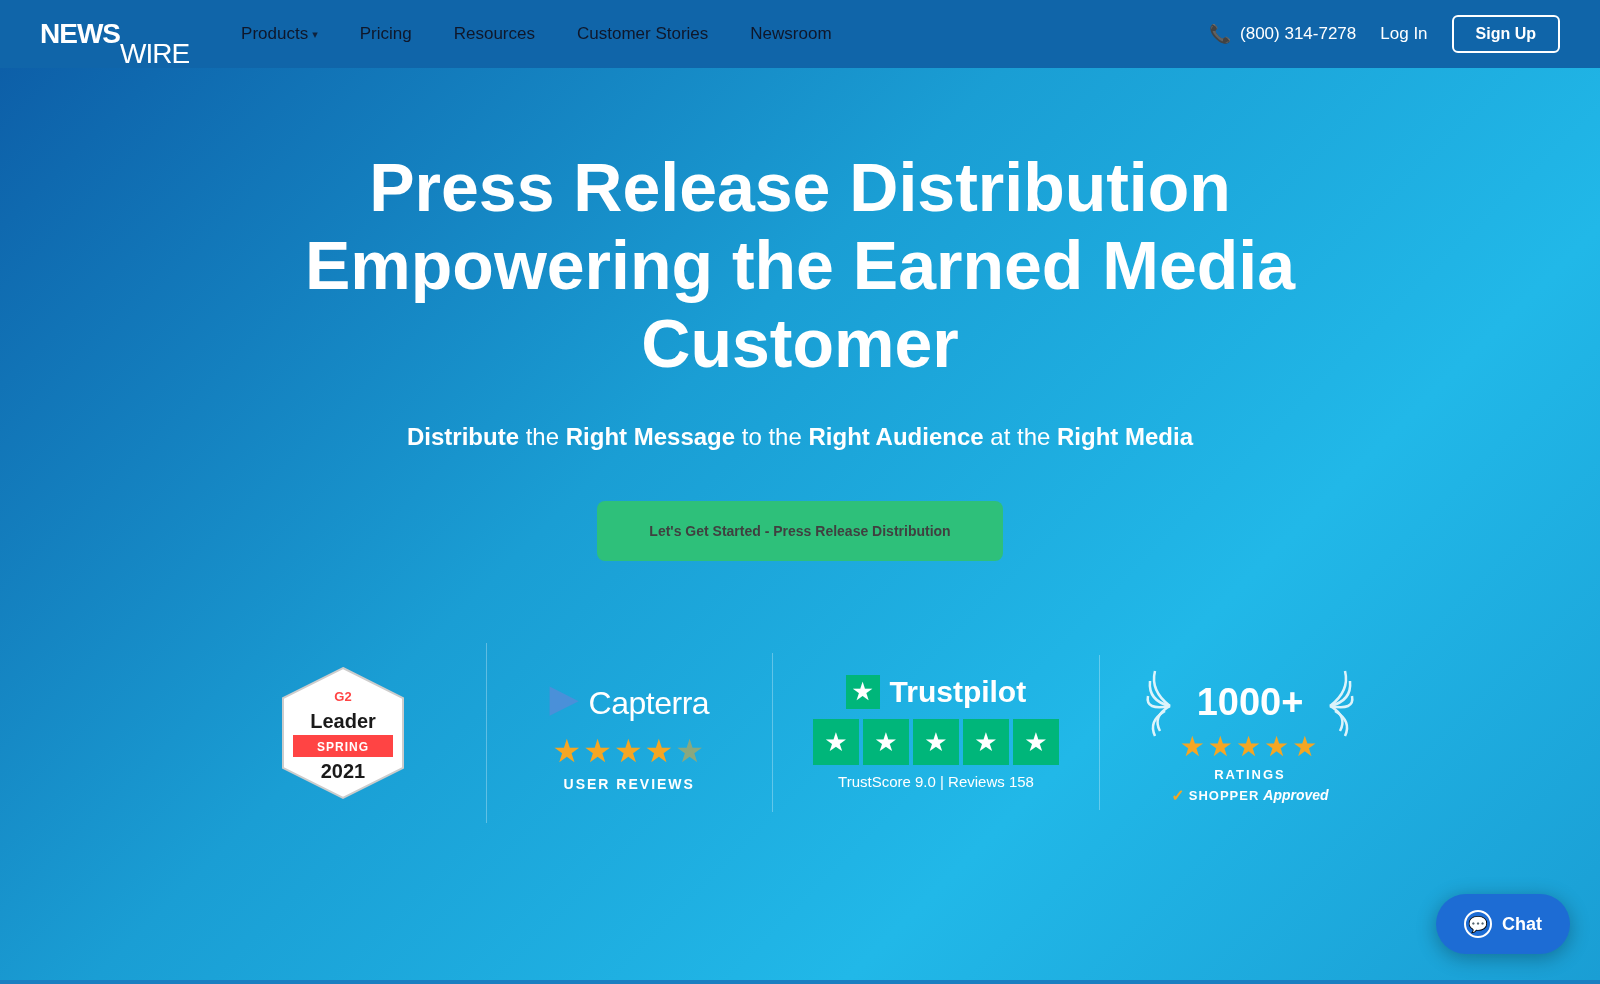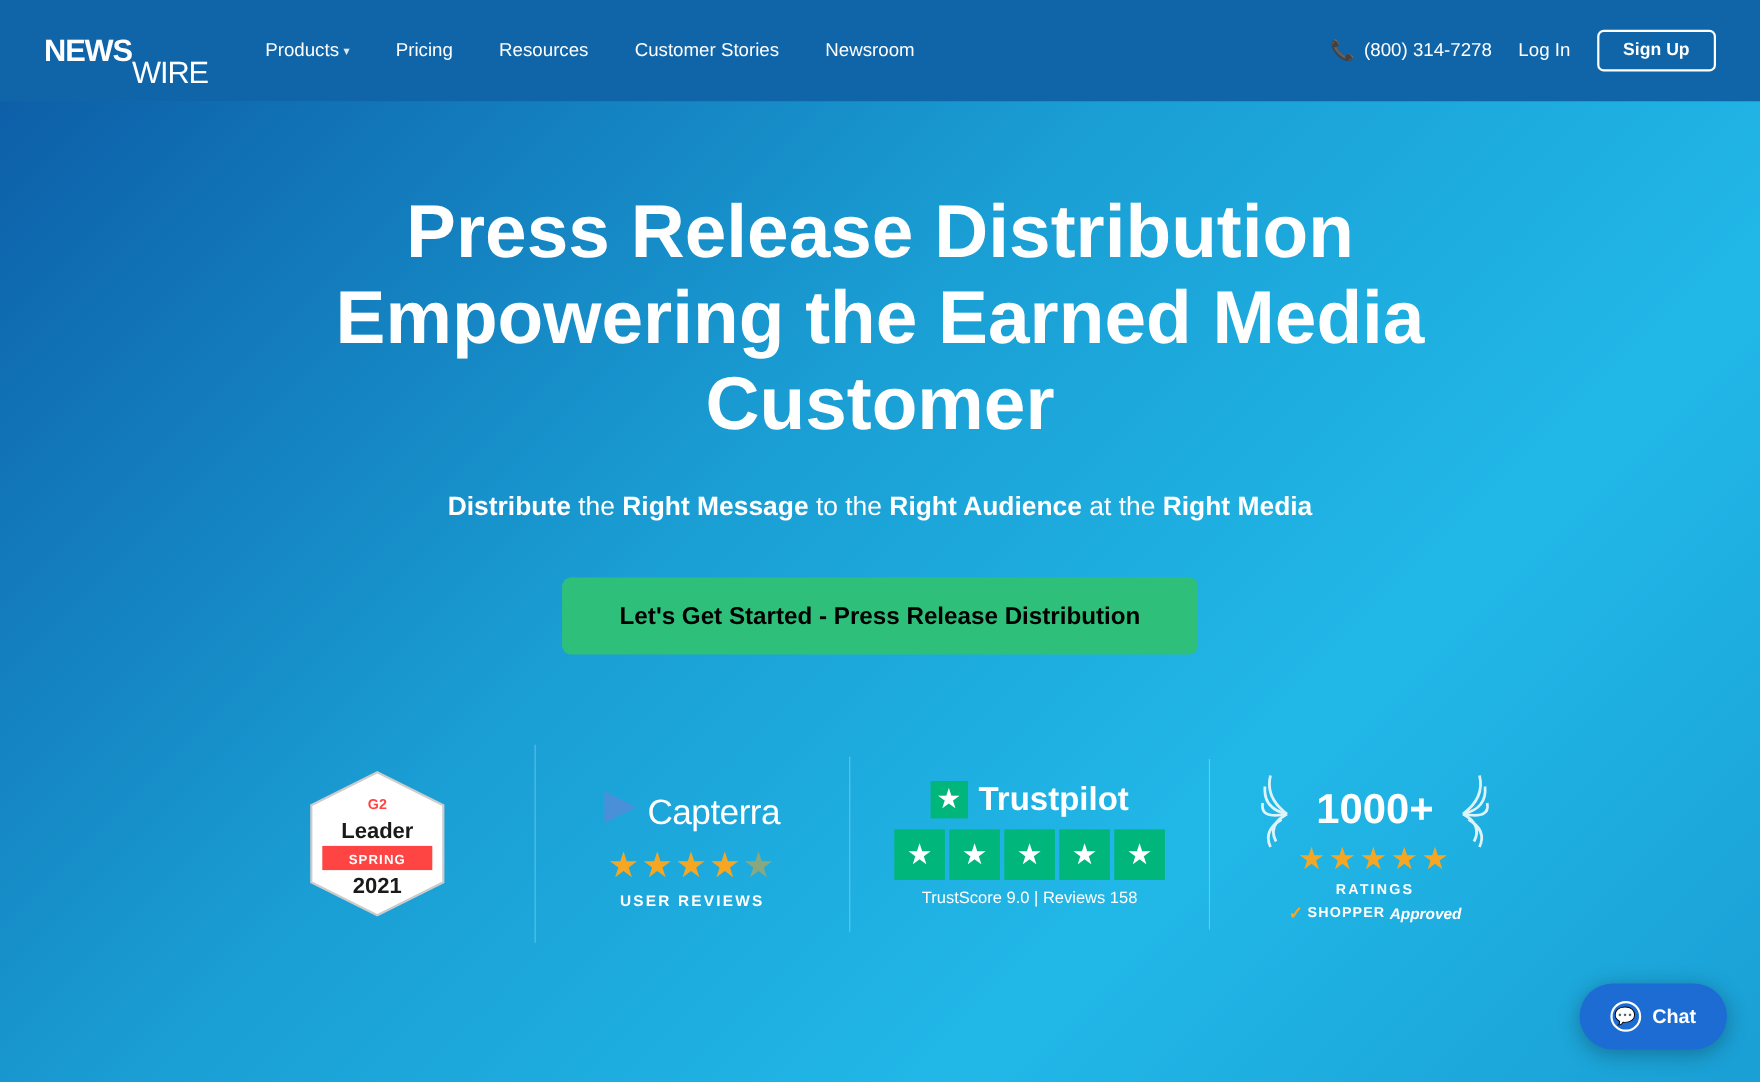--- a/index.html
+++ b/index.html
@@ -10,21 +10,21 @@
       overflow-x: hidden;
       background: #1a7fc1;
     }
 
     
     .navbar {
       display: flex;
       align-items: center;
       justify-content: space-between;
       padding: 0 40px;
-      height: 92px;
+      height: 68px;
       background: rgba(10, 80, 150, 0.55);
       position: relative;
       z-index: 10;
     }
     .navbar-left {
       display: flex;
       align-items: center;
       gap: 36px;
     }
     .logo {
@@ -38,21 +38,21 @@
       white-space: nowrap;
     }
     .logo-news { color: #fff; }
     .logo-wire { color: #ffffff; font-weight: 400; margin-top: 40px; }
     .nav-links {
       display: flex;
       align-items: center;
       gap: 10px;
     }
     .nav-link {
-      color: #ffffff;
+      color: #0f172a;
       text-decoration: none;
       font-size: 17px;
       padding: 8px 16px;
       cursor: pointer;
       display: flex;
       align-items: center;
       gap: 4px;
     }
     .chevron {
       font-size: 11px;
@@ -117,24 +117,24 @@
     }
     .hero-tagline {
       color: #fff;
       font-size: 24px;
       margin-bottom: 50px;
       font-weight: 400;
     }
     .hero-tagline strong { font-weight: 700; }
     .cta-button {
       background: #2ec07a;
-      color: #000000;
+      color: #404040;
       border: none;
       padding: 22px 52px;
-      font-size: 22px;
+      font-size: 14px;
       font-weight: 600;
       border-radius: 8px;
       cursor: pointer;
       margin-bottom: 80px;
       display: inline-block;
     }
 
     
     .badges-row {
       display: flex;

